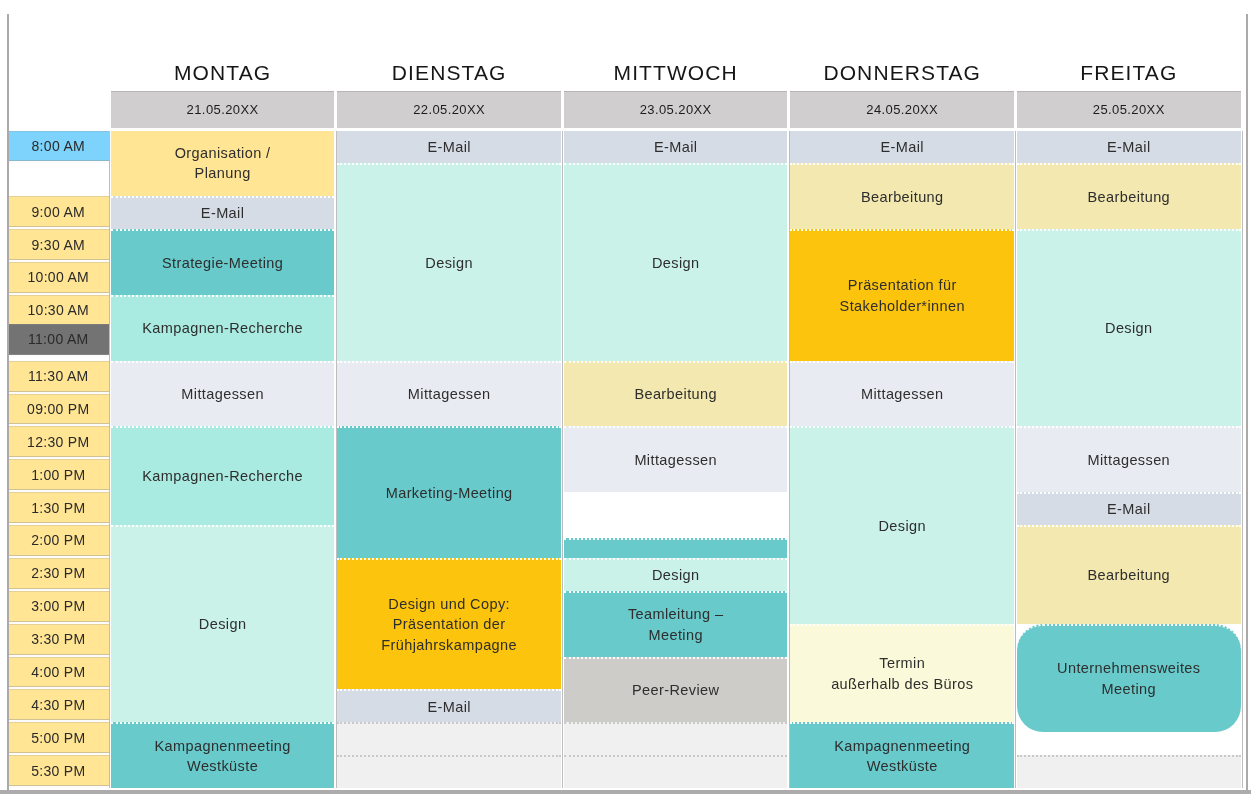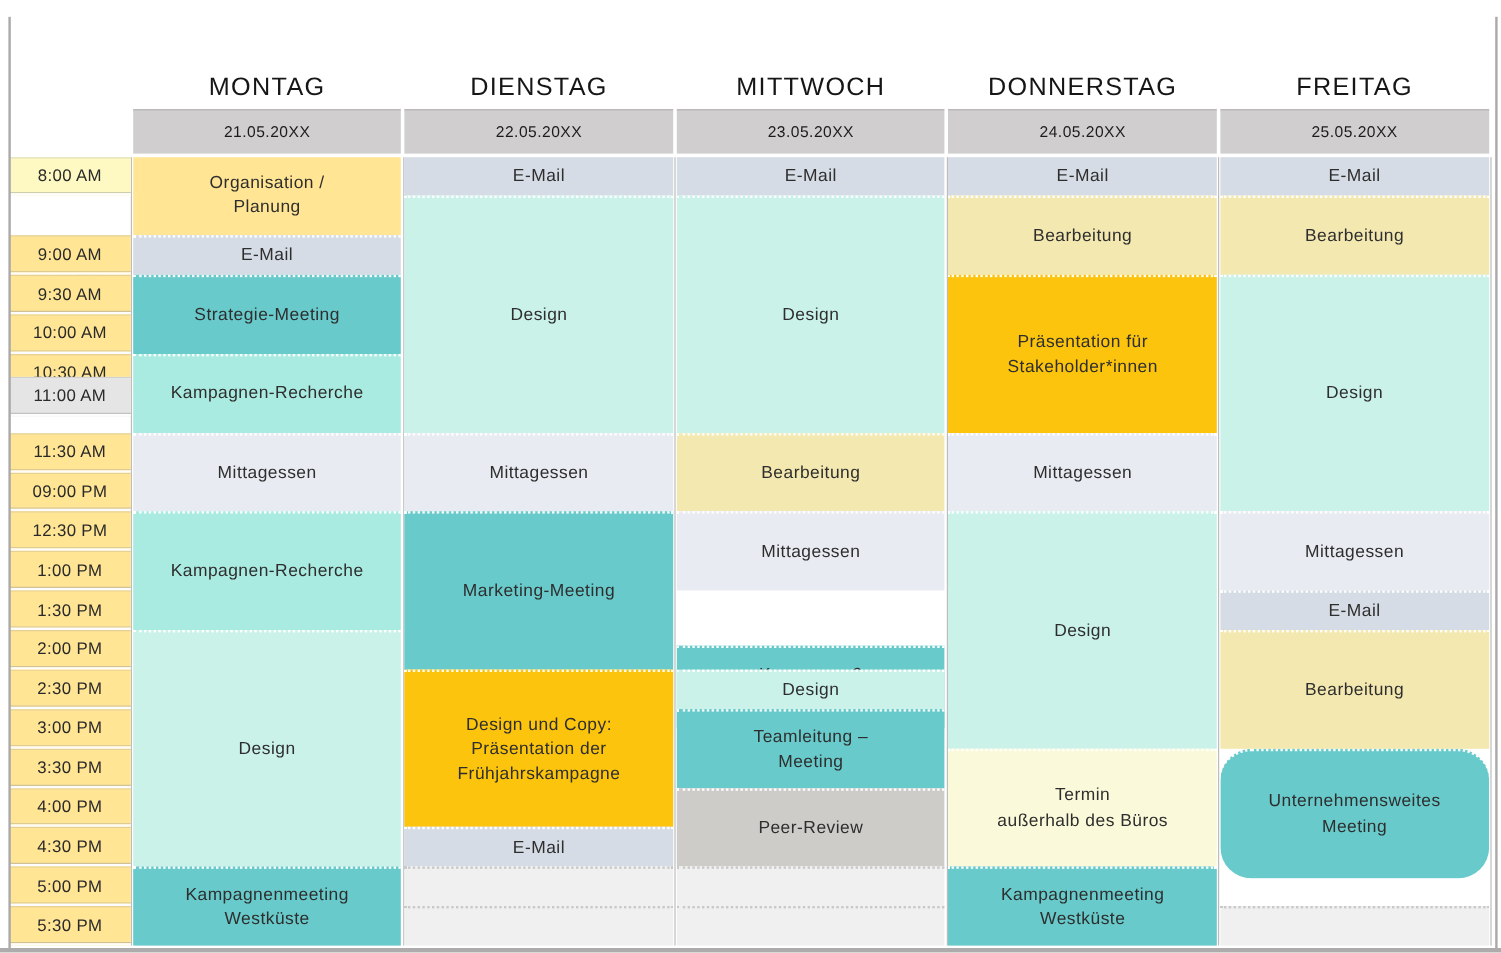--- a/index.html
+++ b/index.html
@@ -44,27 +44,27 @@
 <body>
 
 <div id="app">
   <div id="grid">
       <div class="colline" style="left: 109.1px; top: 130.5px; height: 657.6px;"></div>
       <div class="colline" style="left: 335.65px; top: 130.5px; height: 657.6px;"></div>
       <div class="colline" style="left: 562.2px; top: 130.5px; height: 657.6px;"></div>
       <div class="colline" style="left: 788.75px; top: 130.5px; height: 657.6px;"></div>
       <div class="colline" style="left: 1015.3px; top: 130.5px; height: 657.6px;"></div>
       <div class="colline" style="left: 1241.85px; top: 130.5px; height: 657.6px;"></div>
-      <div class="timecell" style="left: 8px; top: 130.5px; width: 100.5px; height: 32.88px; background: #fef9c3;">8:00 AM</div>
+      <div class="timecell" style="left: 8px; top: 130.5px; width: 100.5px; height: 32.88px; background: #7dd3fc;">8:00 AM</div>
       <div class="timecell" style="left: 8px; top: 163.38px; width: 100.5px; height: 32.88px; background: rgb(255, 229, 148); margin-top: 48px;">8:30 AM</div>
       <div class="timecell" style="left: 8px; top: 196.26px; width: 100.5px; height: 32.88px; background: rgb(255, 229, 148);">9:00 AM</div>
       <div class="timecell" style="left: 8px; top: 229.14px; width: 100.5px; height: 32.88px; background: rgb(255, 229, 148);">9:30 AM</div>
       <div class="timecell" style="left: 8px; top: 262.02px; width: 100.5px; height: 32.88px; background: rgb(255, 229, 148);">10:00 AM</div>
       <div class="timecell" style="left: 8px; top: 294.9px; width: 100.5px; height: 32.88px; background: rgb(255, 229, 148);">10:30 AM</div>
-      <div class="timecell" style="left: 8px; top: 314px; width: 100.5px; height: 32.88px; background: #e5e5e5;">11:00 AM</div>
+      <div class="timecell" style="left: 8px; top: 324px; width: 100.5px; height: 32.88px; background: #737373;">11:00 AM</div>
       <div class="timecell" style="left: 8px; top: 360.66px; width: 100.5px; height: 32.88px; background: rgb(255, 229, 148);">11:30 AM</div>
       <div class="timecell" style="left: 8px; top: 393.54px; width: 100.5px; height: 32.88px; background: rgb(255, 229, 148);">09:00 PM</div>
       <div class="timecell" style="left: 8px; top: 426.42px; width: 100.5px; height: 32.88px; background: rgb(255, 229, 148);">12:30 PM</div>
       <div class="timecell" style="left: 8px; top: 459.3px; width: 100.5px; height: 32.88px; background: rgb(255, 229, 148);">1:00 PM</div>
       <div class="timecell" style="left: 8px; top: 492.18px; width: 100.5px; height: 32.88px; background: rgb(255, 229, 148);">1:30 PM</div>
       <div class="timecell" style="left: 8px; top: 525.06px; width: 100.5px; height: 32.88px; background: rgb(255, 229, 148);">2:00 PM</div>
       <div class="timecell" style="left: 8px; top: 557.94px; width: 100.5px; height: 32.88px; background: rgb(255, 229, 148);">2:30 PM</div>
       <div class="timecell" style="left: 8px; top: 590.82px; width: 100.5px; height: 32.88px; background: rgb(255, 229, 148);">3:00 PM</div>
       <div class="timecell" style="left: 8px; top: 623.7px; width: 100.5px; height: 32.88px; background: rgb(255, 229, 148);">3:30 PM</div>
       <div class="timecell" style="left: 8px; top: 656.58px; width: 100.5px; height: 32.88px; background: rgb(255, 229, 148);">4:00 PM</div>

